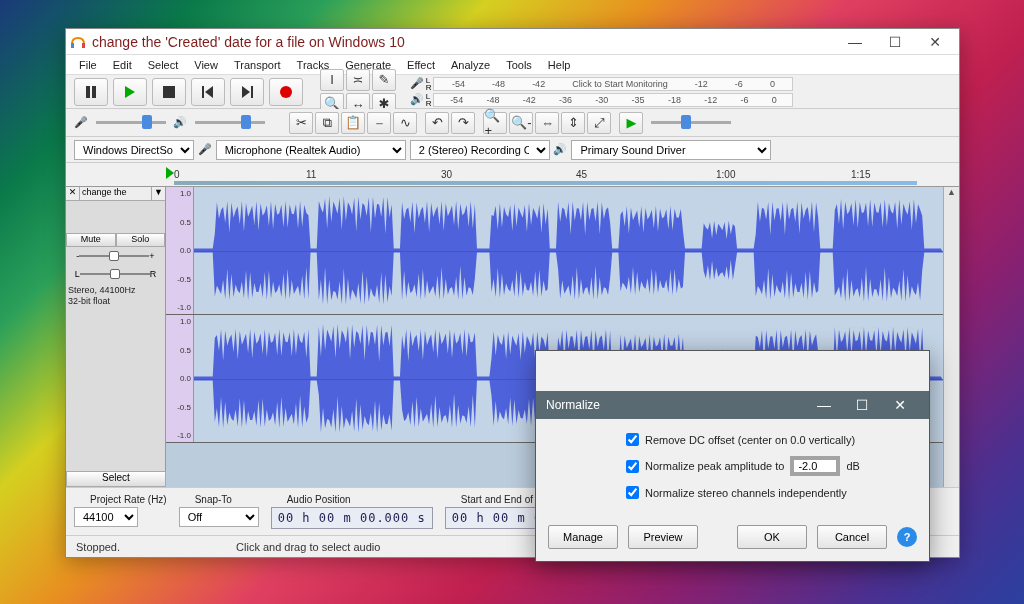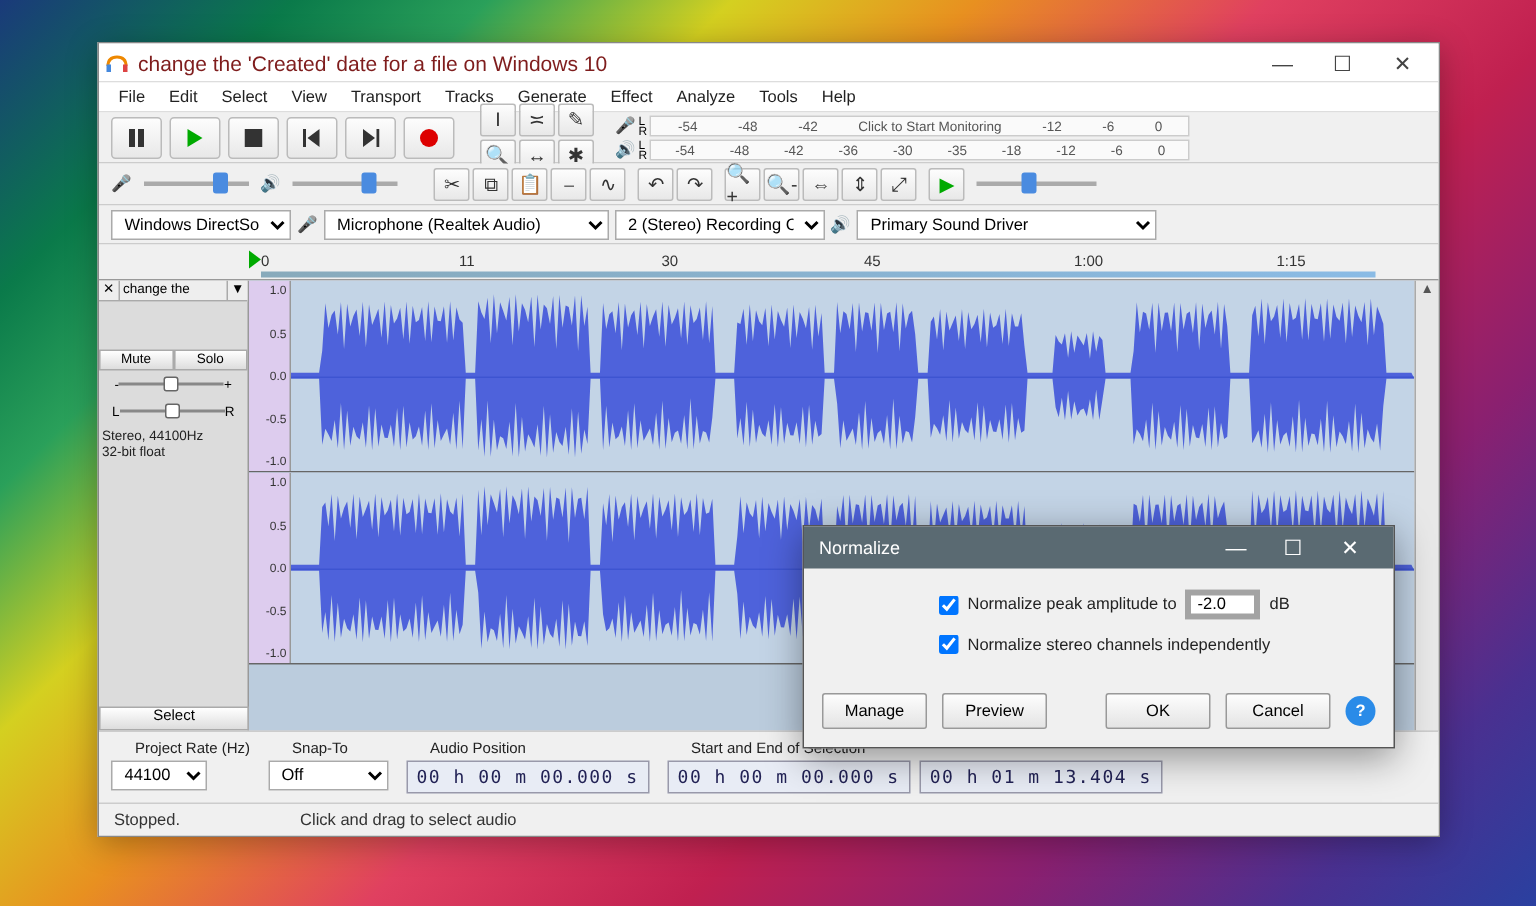--- a/index.html
+++ b/index.html
@@ -40,27 +40,27 @@
 .tpsel .msbtn { height: 16px; font-size:10px; }
 .waves { flex:1; position: relative; background: #bcd; }
 .wave { height: 128px; background: #c3d4e6; border-bottom: 1px solid #666; position: relative; overflow: hidden; }
 .wave .axis { position:absolute; left:0; top:0; width:28px; height:100%; background:#dce; border-right:1px solid #999; font-size:8px; color:#333; display:flex; flex-direction:column; justify-content:space-between; padding:2px 2px; text-align:right; }
 .wave svg { position:absolute; left:28px; top:0; right:0; height:100%; width: calc(100% - 28px); }
 .wave .mid { position:absolute; left:28px; right:0; top:50%; height:1px; background:#5577aa; }
 .bottombar { background: #f0f0f0; border-top: 1px solid #ccc; padding: 6px 8px; display:flex; gap:12px; align-items:flex-start; }
 .bbgrp { display:flex; flex-direction:column; gap:2px; }
 .bbgrp .lbl { font-size:10px; color:#222;padding-left:16px; }
 .timebox { background:#e8ecf5; border:1px solid #99a; padding: 3px 6px; font-family: monospace; font-size: 12px; color:#225; letter-spacing:1px; }
-.statusbar { height: 22px; background:#f0f0f0; border-top: 1px solid #ccc; display:flex; align-items:center; padding: 0 10px; font-size:11px; color:#333; gap: 80px; }
+.statusbar { height: 22px; background:#f0f0f0; border-top: 1px solid #ccc; display:flex; align-items:center; padding: 0 10px; font-size:11px; color:#333; gap: 116px; }
 .vscroll { width:16px; background:#e8e8e8; border-left:1px solid #aaa; position:relative; }
 .vscroll .arr { height:16px; text-align:center; font-size:9px; color:#555; }
 
 
 .dialog { position:absolute; left:535px; top:350px; width:395px; background:#f0f0f0; border:1px solid #555; box-shadow: 0 6px 24px rgba(0,0,0,0.4); font-size:11px; }
-.dlgtitle { height:28px; background:#5a6a72; color:#fff; display:flex; align-items:center; padding: 0 10px; font-size:12px; }
+.dlgtitle { height:28px; background:#5a6a72; color:#fff; display:flex; align-items:center; padding: 0 10px; font-size:12px;margin-top:40px; }
 .dlgtitle .t { flex:1; }
 .dlgtitle .b { width: 38px; text-align:center; font-size:14px; }
 .dlgbody { padding: 14px 18px 8px 90px; }
 .dlgrow { display:flex; align-items:center; gap:6px; margin-bottom: 10px; color:#222; }
 .dlgrow input[type=checkbox]{ width:13px; height:13px; }
 .dlgrow .val { width:50px; height:20px; border:4px solid #a3a3a3; background:#fff; text-align:left; padding:0 4px; font-size:11px; }
 .dlgbtns { display:flex; gap:10px; padding: 8px 12px 12px; align-items:center; }
 .dlgbtn { flex:0 0 auto; width: 70px; height: 24px; background: linear-gradient(#fdfdfd,#e4e4e4); border:1px solid #999; border-radius:2px; display:flex; align-items:center; justify-content:center; }
 .help { width:20px; height:20px; border-radius:50%; background:#2a8be8; color:#fff; display:flex; align-items:center; justify-content:center; font-weight:bold; margin-left:auto; }
 
@@ -345,20 +345,24 @@
 <div class="dialog">
   <div class="dlgtitle">
     <div class="t">Normalize</div>
     <div class="b">—</div>
     <div class="b">☐</div>
     <div class="b">✕</div>
   </div>
   <div class="dlgbody">
     <div class="dlgrow">
       <input type="checkbox" checked="" style="">
+      <span>Remove DC offset (center on 0.0 vertically)</span>
+    </div>
+    <div class="dlgrow">
+      <input type="checkbox" checked="" style="">
       <span>Normalize peak amplitude to</span>
       <input class="val" value="-2.0" style="">
       <span>dB</span>
     </div>
     <div class="dlgrow">
       <input type="checkbox" checked="" style="">
       <span>Normalize stereo channels independently</span>
     </div>
   </div>
   <div class="dlgbtns">

